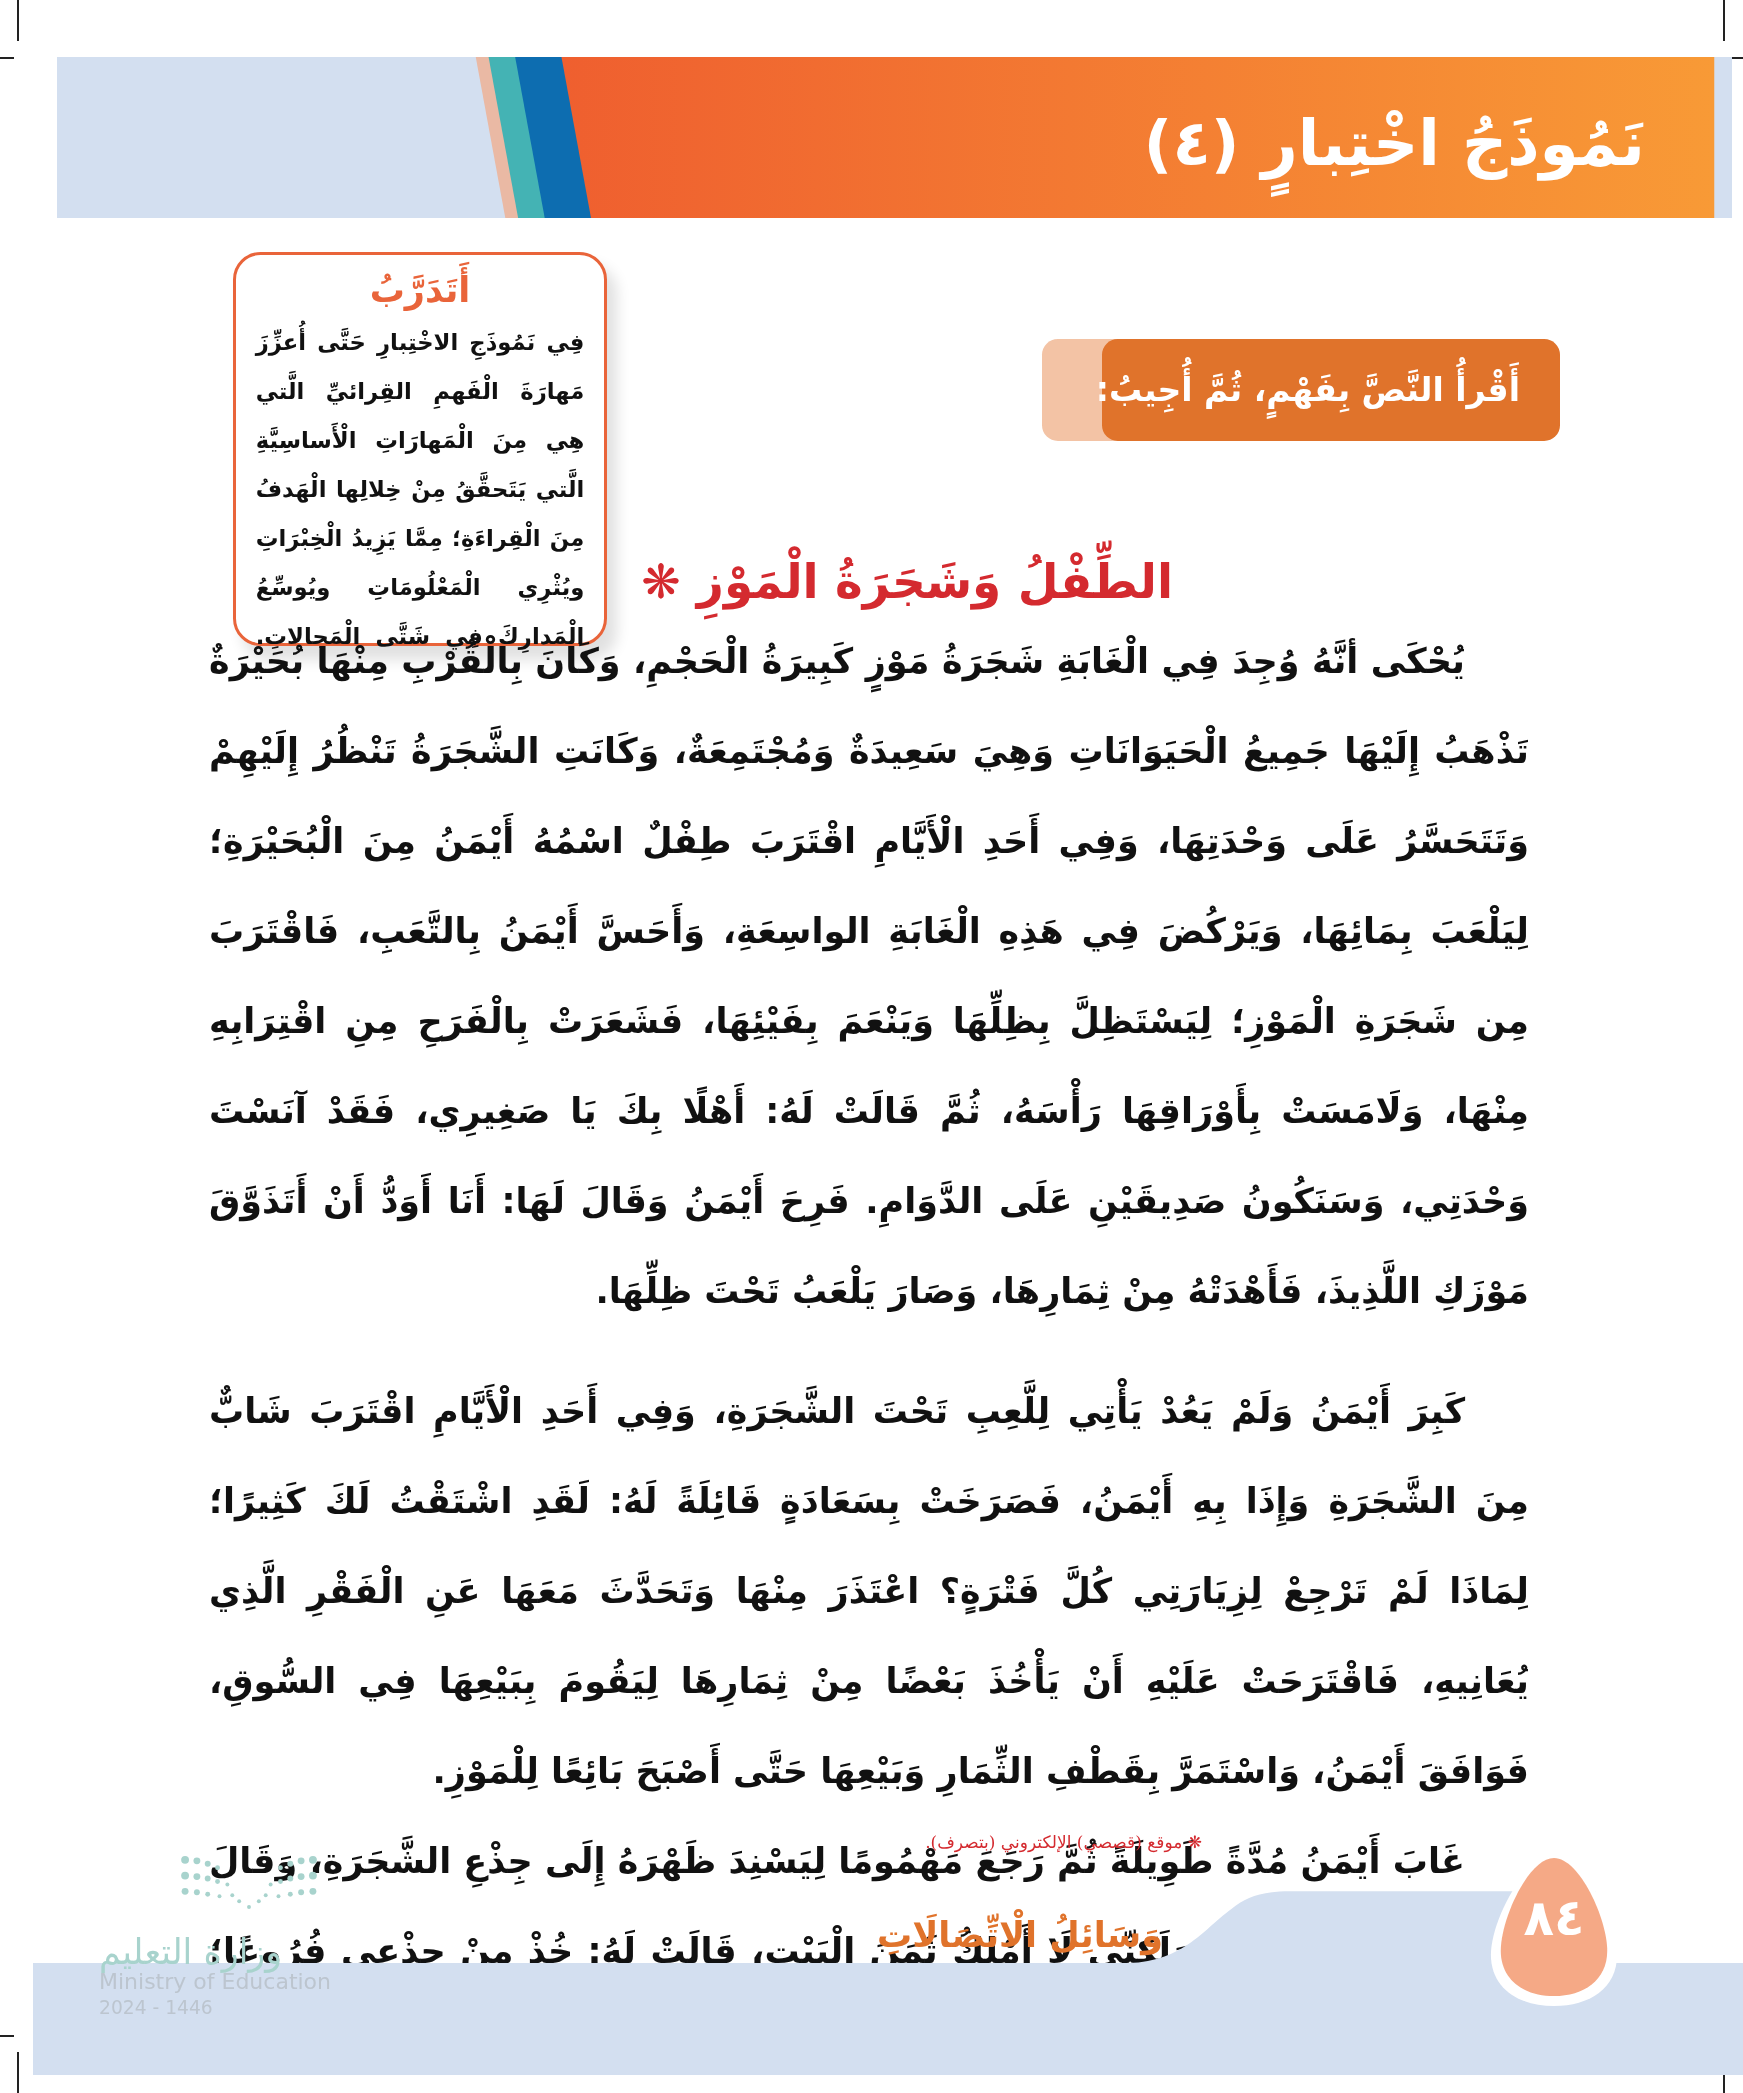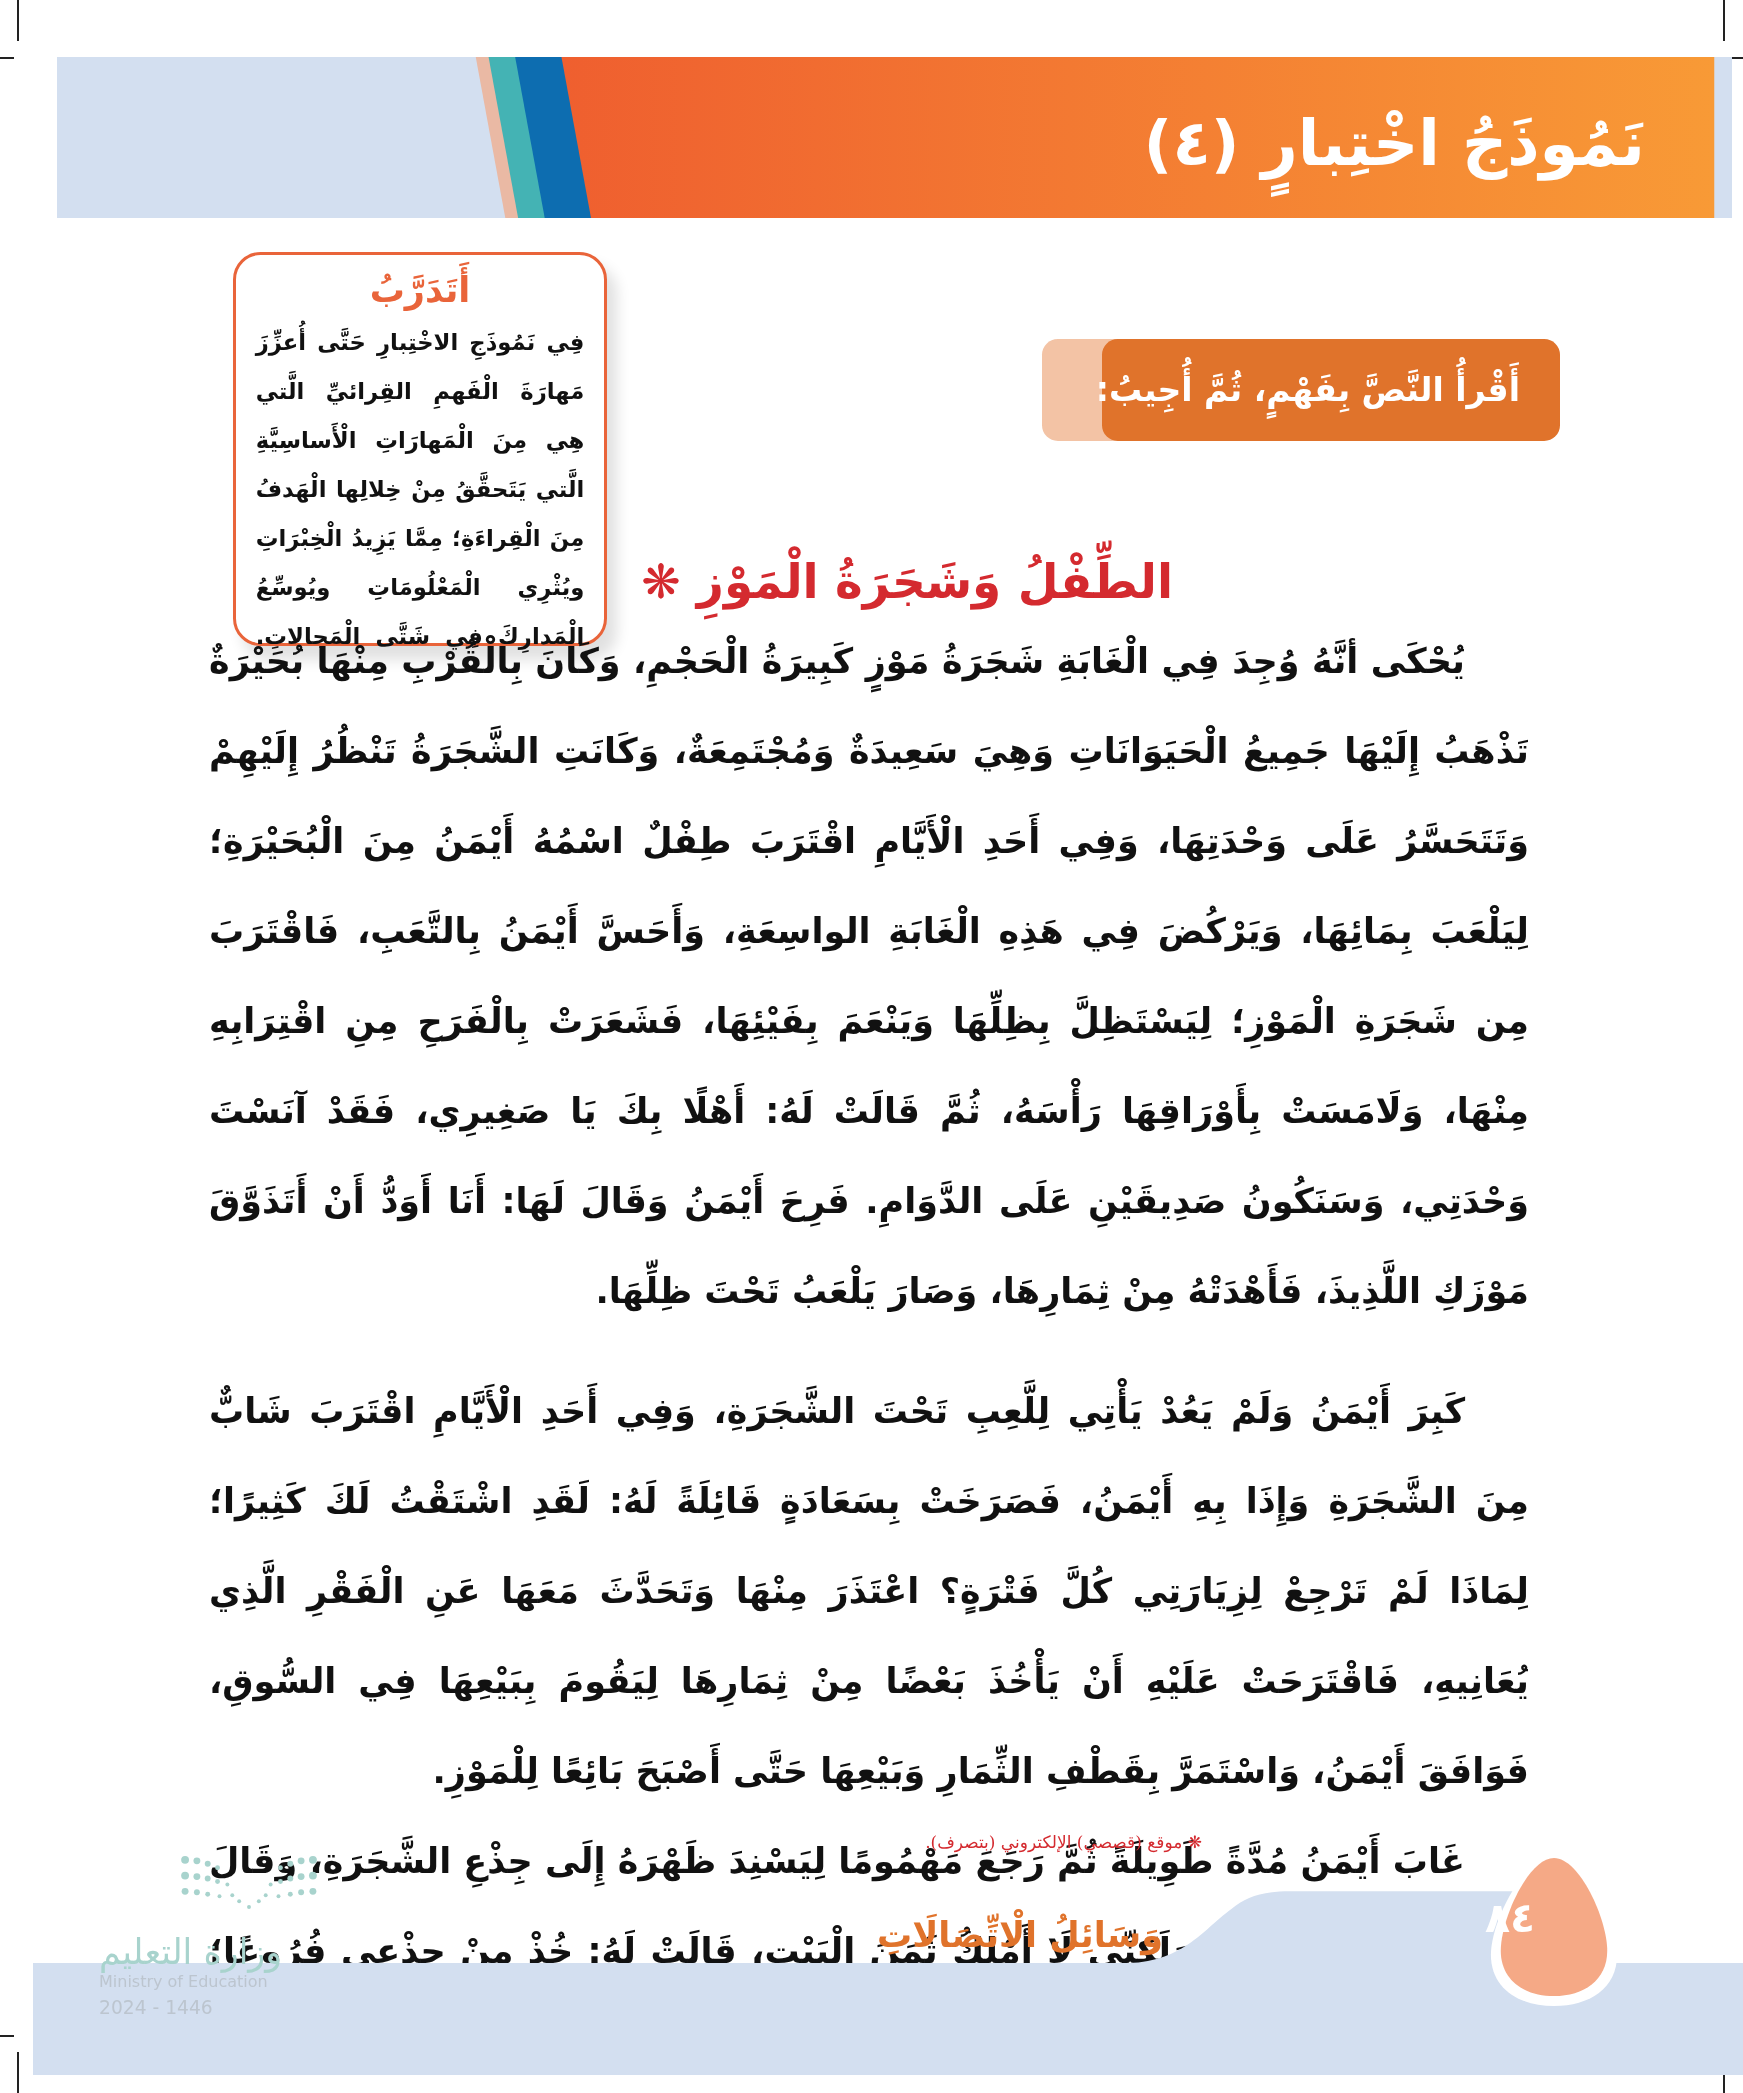--- a/index.html
+++ b/index.html
@@ -75,32 +75,32 @@
     position:absolute; left:33px; top:1963px; width:1710px; height:112px;
     background:#d3dff0;
   }
   .bottom-wave { position:absolute; left:1123px; top:1891px; width:473px; height:99px; }
   .unit-name {
     position:absolute; right:581px; top:1896px; direction:rtl;
     color:#e0732b; font-weight:bold; font-size:35px; line-height:79px; white-space:nowrap;
   }
   .page-badge-wrap { position:absolute; left:1485px; top:1852px; width:138px; height:158px; }
   .page-number {
-    position:absolute; left:0; top:37px; width:138px; text-align:left;
-    color:#fff; font-weight:bold; font-size:41px; line-height:59px;
+    position:absolute; left:0; top:37px; width:138px; text-align:center;
+    color:#fff; font-weight:bold; font-size:50px; line-height:59px;
   }
   
   .ministry-logo { position:absolute; left:175px; top:1852px; width:148px; height:59px; }
   .ministry-ar {
     position:absolute; left:99px; top:1931px; direction:rtl;
     color:#a8d3cd; font-size:35px; line-height:43px; white-space:nowrap;
   }
   .ministry-en {
     position:absolute; left:99px; top:1970px; color:#bcc5cf;
-    font-size:16px; line-height:23.6px; font-family:"DejaVu Sans", sans-serif;
+    font-size:22px; line-height:23.6px; font-family:"DejaVu Sans", sans-serif;
   }
   .ministry-year {
     position:absolute; left:99px; top:1996px; color:#bcc5cf;
     font-size:18.7px; line-height:23.6px;
   }
 </style>
 </head>
 <body>
 
 <div class="crop" style="left:16.7px;top:0;width:2px;height:41px;"></div>

